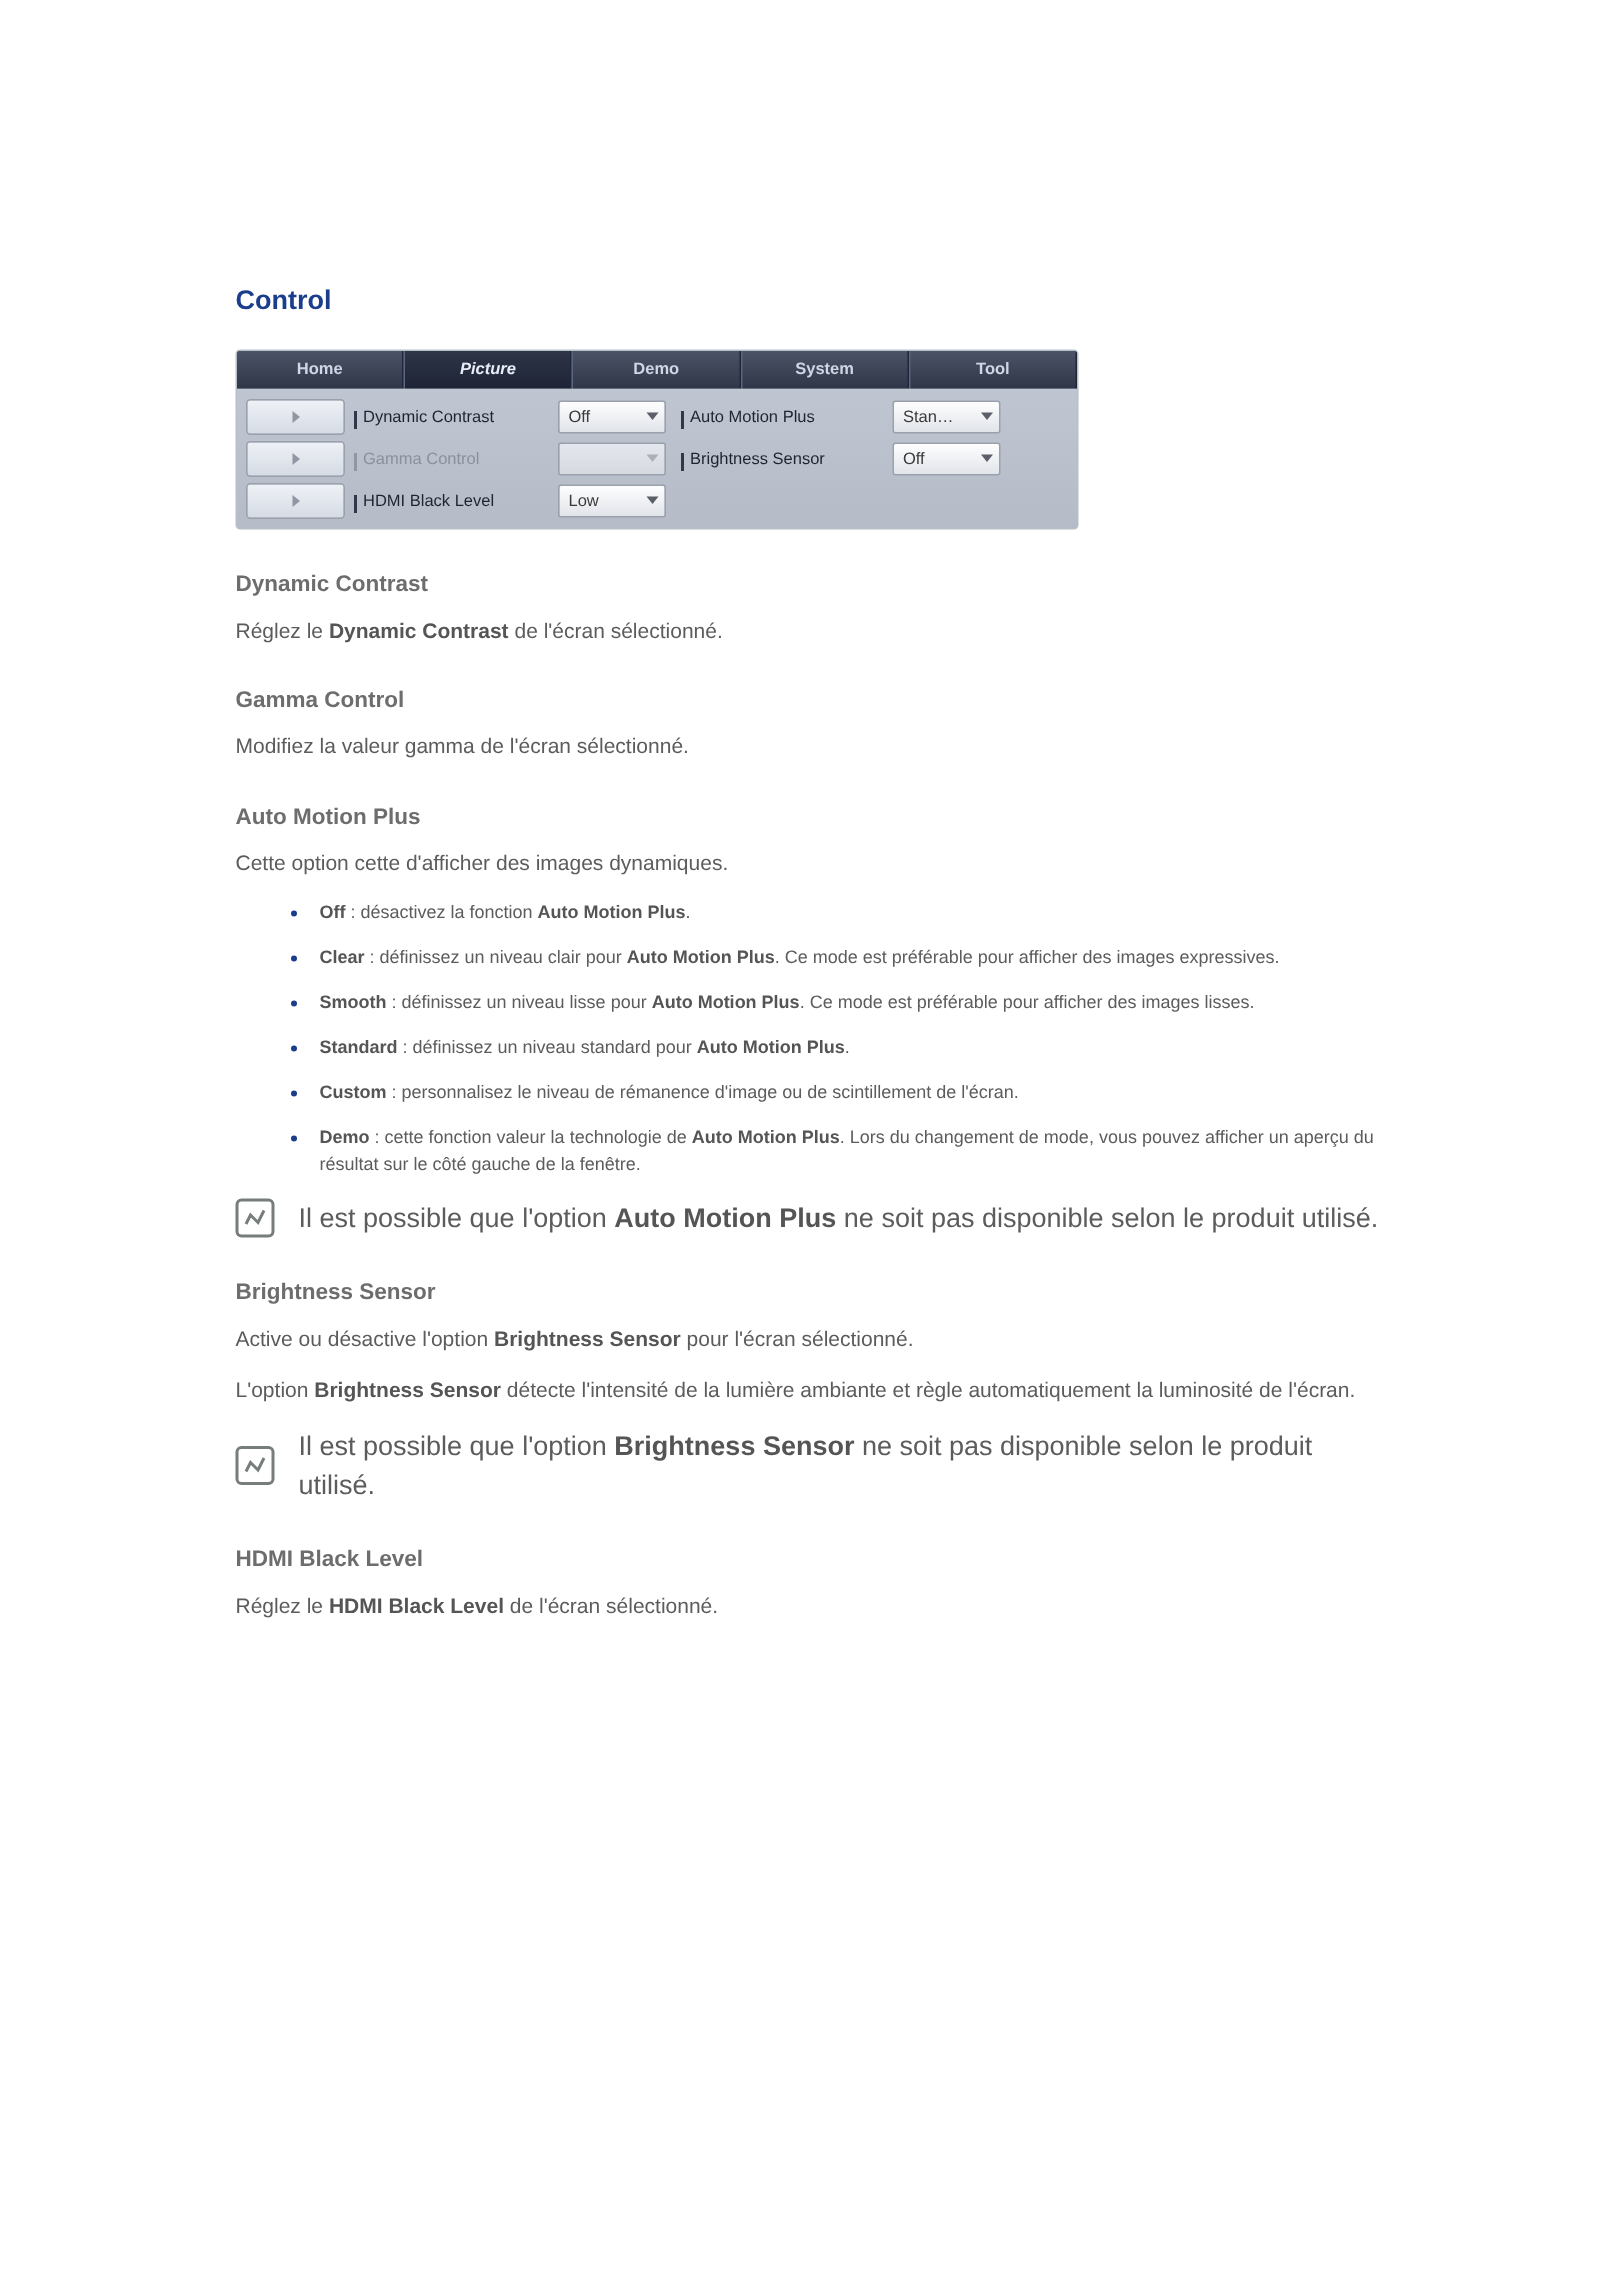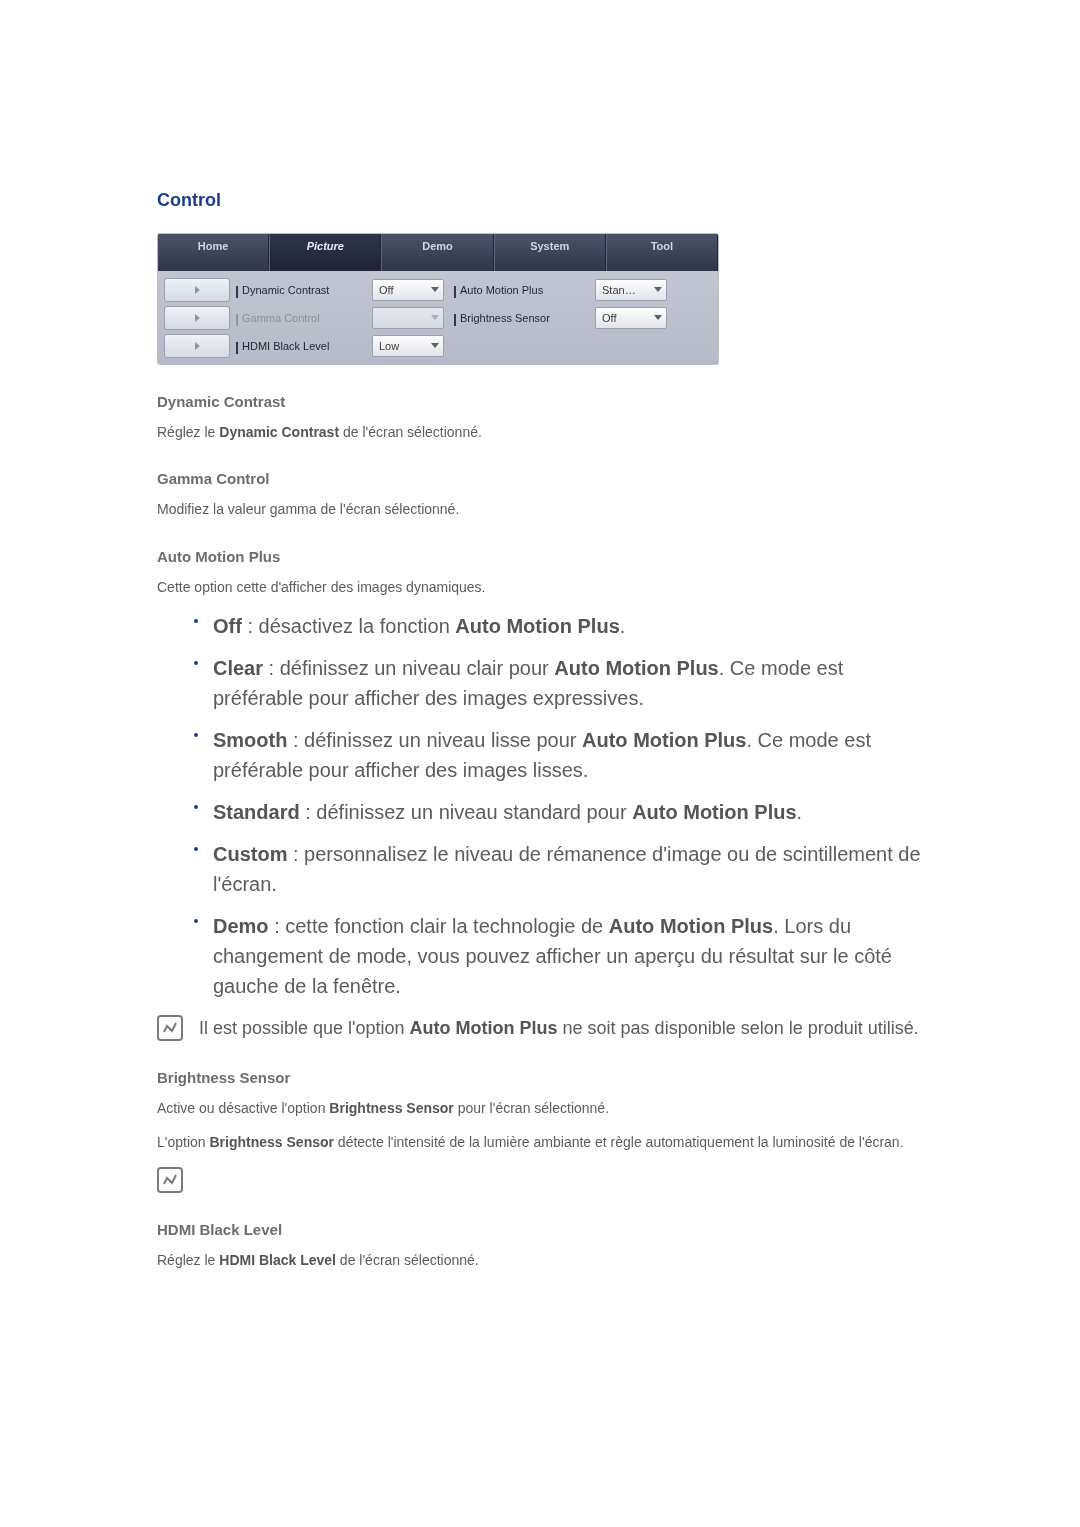--- a/index.html
+++ b/index.html
@@ -26,21 +26,21 @@
     border-radius: 3px;
     background: #b8c0cc;
     width: 560px;
     font-size: 11px;
     color: #3a3a3a;
     overflow: hidden;
   }
   .tabs {
     display: flex;
     background: linear-gradient(#454c5c,#31384a);
-    height: 37px;
+    height: 25px;
     justify-content: space-between;
   }
   .tab {
     flex: 1;
     color: #cfd6e4;
     font-size: 11px;
     font-weight: bold;
     text-align: center;
     line-height: 25px;
     border-right: 1px solid #20273a;
@@ -148,21 +148,21 @@
 
   ul.bullets {
     list-style: none;
     padding: 0 0 0 0;
     margin: 4px 0 14px 0;
   }
   ul.bullets li {
     position: relative;
     padding: 0 0 0 56px;
     margin-bottom: 12px;
-    font-size: 20px;
+    font-size: 12px;
     line-height: 1.5;
     color:#5c5c5c;
   }
   ul.bullets li::before {
     content:"";
     position:absolute;
     left: 37px;
     top: 8px;
     width:4px;height:4px;
     background:#1a3e8c;
@@ -263,21 +263,21 @@
 
   <h4 class="sub">Auto Motion Plus</h4>
   <p class="body">Cette option cette d'afficher des images dynamiques.</p>
 
   <ul class="bullets">
     <li><b>Off</b><span> : désactivez la fonction </span><b>Auto Motion Plus</b><span>.</span></li>
     <li><b>Clear</b><span> : définissez un niveau clair pour </span><b>Auto Motion Plus</b><span>. Ce mode est préférable pour afficher des images expressives.</span></li>
     <li><b>Smooth</b><span> : définissez un niveau lisse pour </span><b>Auto Motion Plus</b><span>. Ce mode est préférable pour afficher des images lisses.</span></li>
     <li><b>Standard</b><span> : définissez un niveau standard pour </span><b>Auto Motion Plus</b><span>.</span></li>
     <li><b>Custom</b><span> : personnalisez le niveau de rémanence d'image ou de scintillement de l'écran.</span></li>
-    <li><b>Demo</b><span> : cette fonction clair la technologie de </span><b>Auto Motion Plus</b><span>. Lors du changement de mode, vous pouvez afficher un aperçu du résultat sur le côté gauche de la fenêtre.</span></li>
+    <li><b>Demo</b><span> : cette fonction valeur la technologie de </span><b>Auto Motion Plus</b><span>. Lors du changement de mode, vous pouvez afficher un aperçu du résultat sur le côté gauche de la fenêtre.</span></li>
   </ul>
 
   <div class="note">
     <div class="note-icon">
       <svg width="18" height="18" viewBox="0 0 18 18">
           <path d="M3 13 L6 7 L11 12 L15 4" stroke="#777d7d" stroke-width="2" fill="none"></path>
         </svg>
     </div>
     <div class="note-text">
       <span>Il est possible que l'option </span><b>Auto Motion Plus</b><span> ne soit pas disponible selon le produit utilisé.</span>
@@ -291,20 +291,23 @@
   <p class="body">
     <span>L'option </span><b>Brightness Sensor</b><span> détecte l'intensité de la lumière ambiante et règle automatiquement la luminosité de l'écran.</span>
   </p>
 
   <div class="note">
     <div class="note-icon">
       <svg width="18" height="18" viewBox="0 0 18 18">
           <path d="M3 13 L6 7 L11 12 L15 4" stroke="#777d7d" stroke-width="2" fill="none"></path>
         </svg>
     </div>
+    <div class="note-text">
+      <span>Il est possible que l'option </span><b>Brightness Sensor</b><span> ne soit pas disponible selon le produit utilisé.</span>
+    </div>
   </div>
 
   <h4 class="sub">HDMI Black Level</h4>
   <p class="body">
     <span>Réglez le </span><b>HDMI Black Level</b><span> de l'écran sélectionné.</span>
   </p>
 
 </div>
 
 </body></html>

